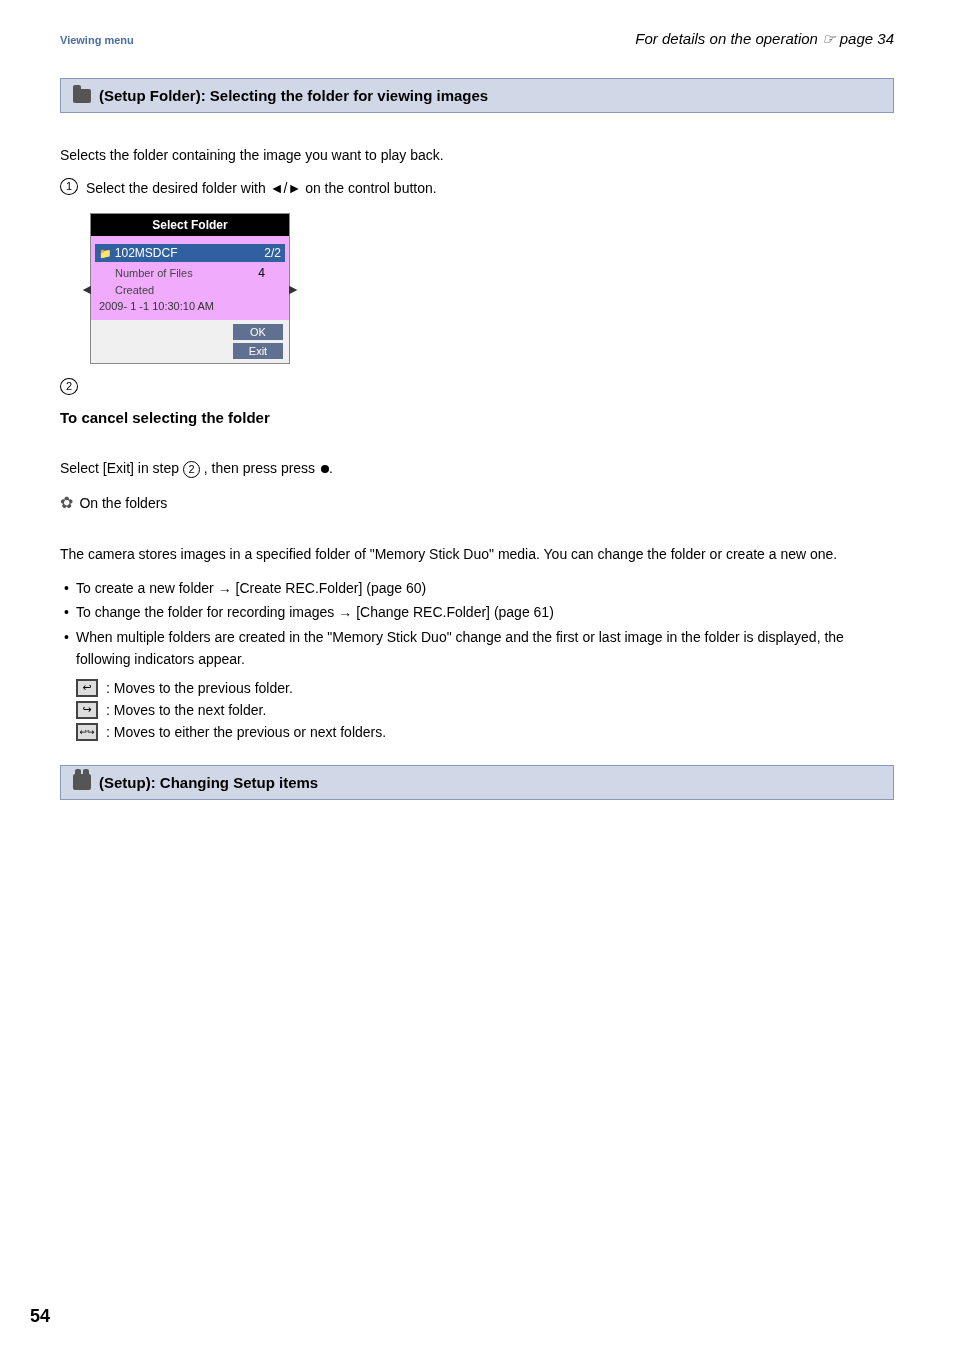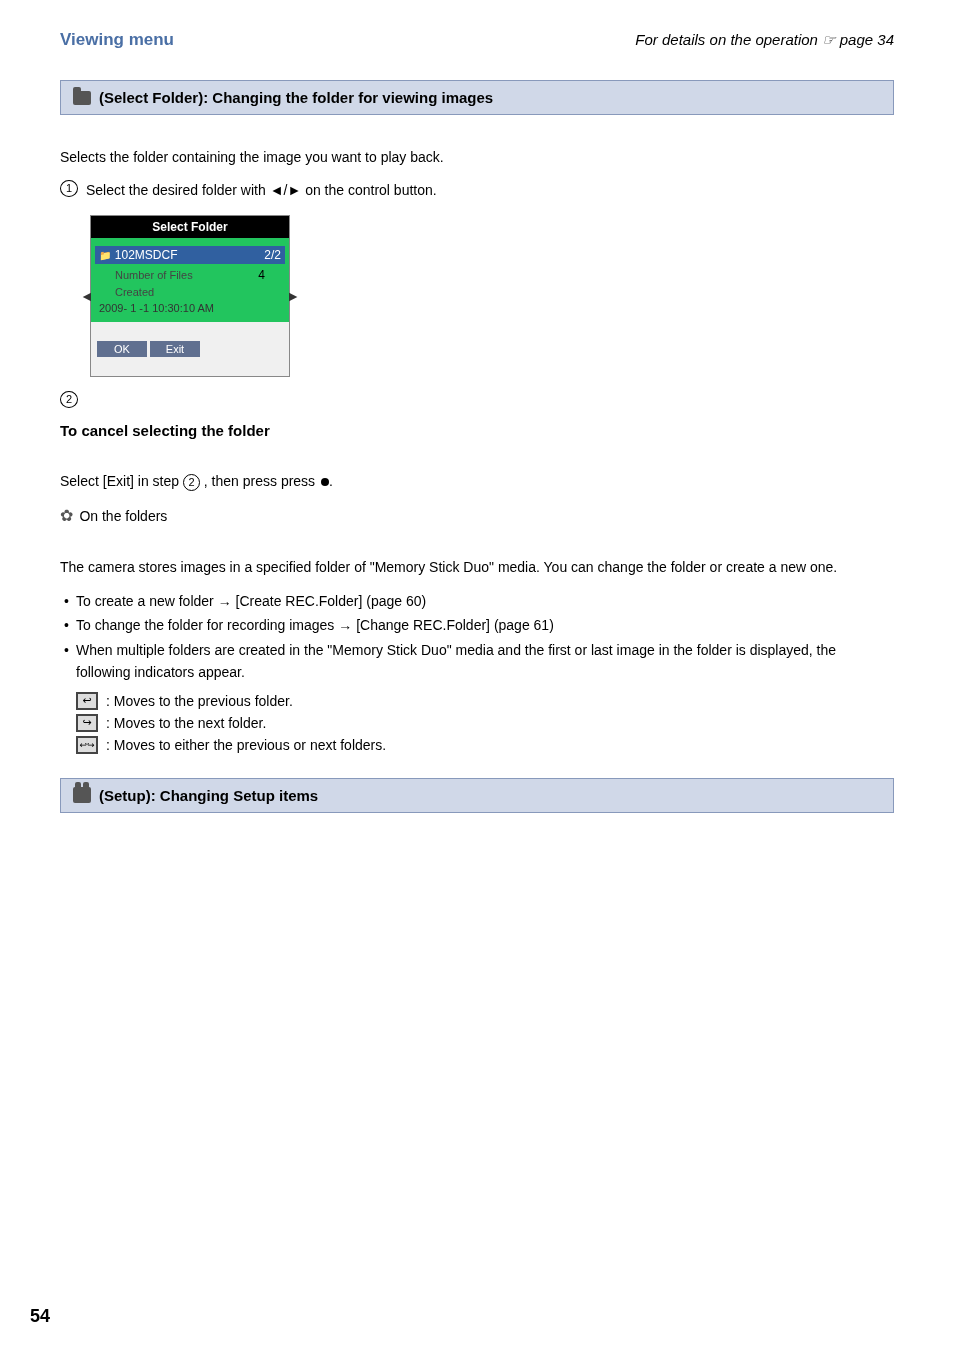--- a/index.html
+++ b/index.html
@@ -24,21 +24,21 @@
     .page-header {
       display: flex;
       justify-content: space-between;
       align-items: baseline;
       margin-bottom: 30px;
       border-bottom: none;
     }
 
     .page-header-left {
       color: #4a6fa5;
-      font-size: 17px;
+      font-size: 11px;
       font-weight: bold;
     }
 
     .page-header-right {
       font-style: italic;
       font-size: 15px;
       color: #000;
     }
 
     
@@ -154,21 +154,21 @@
       background: #000000;
       color: #fff;
       text-align: center;
       padding: 4px 8px;
       font-size: 12px;
       font-weight: bold;
     }
 
     .dialog-content {
       padding: 6px 8px;
-      background: #22c55e;
+      background: #f0abfc;
       position: relative;
     }
 
     .dialog-row {
       display: flex;
       justify-content: space-between;
       align-items: center;
       padding: 2px 16px;
       font-size: 12px;
     }
@@ -190,23 +190,23 @@
     }
 
     .dialog-timestamp {
       font-size: 11px;
       color: #333;
       padding: 2px 0;
     }
 
     .dialog-buttons {
       display: flex;
-      flex-direction: row;
+      flex-direction: column;
       align-items: flex-end;
-      padding: 19px 6px;
+      padding: 4px 6px;
       gap: 3px;
     }
 
     .dialog-btn {
       background: #607090;
       color: #fff;
       font-size: 11px;
       padding: 2px 12px;
       border: none;
       min-width: 50px;
@@ -350,21 +350,21 @@
 
   <div class="page-header">
     <div class="page-header-left">Viewing menu</div>
     <div class="page-header-right">
       <em><span>For details on the operation</span> ☞ <span>page 34</span></em>
     </div>
   </div>
 
   <div class="section-box">
     <span class="folder-icon"></span>
-    <span class="section-box-title">(Select Folder): Changing the folder for viewing images</span>
+    <span class="section-box-title">(Setup Folder): Selecting the folder for viewing images</span>
   </div>
 
   <p class="body-text">Selects the folder containing the image you want to play back.</p>
 
   <div class="step-container">
     <span class="step-number circled-num">1</span>
     <span class="step-text">Select the desired folder with ◄/► on the control button.</span>
   </div>
 
   <div class="dialog-wrapper">
@@ -411,21 +411,21 @@
   </p>
 
   <div class="tip-heading">
     <span class="tip-icon">✿</span>
     <span>On the folders</span>
   </div>
   <p class="body-text">The camera stores images in a specified folder of "Memory Stick Duo" media. You can change the folder or create a new one.</p>
   <ul class="bullet-list">
     <li>To create a new folder → [Create REC.Folder] (page 60)</li>
     <li>To change the folder for recording images → [Change REC.Folder] (page 61)</li>
-    <li>When multiple folders are created in the "Memory Stick Duo" media and the first or last image in the folder is displayed, the following indicators appear.</li>
+    <li>When multiple folders are created in the "Memory Stick Duo" change and the first or last image in the folder is displayed, the following indicators appear.</li>
   </ul>
 
   <div class="indicator-row">
     <span class="indicator-icon" style="border:2px solid #444;padding:1px 2px;background:#ddd;font-size:11px;">↩</span>
     <span>: Moves to the previous folder.</span>
   </div>
   <div class="indicator-row">
     <span class="indicator-icon" style="border:2px solid #444;padding:1px 2px;background:#ddd;font-size:11px;">↪</span>
     <span>: Moves to the next folder.</span>
   </div>

